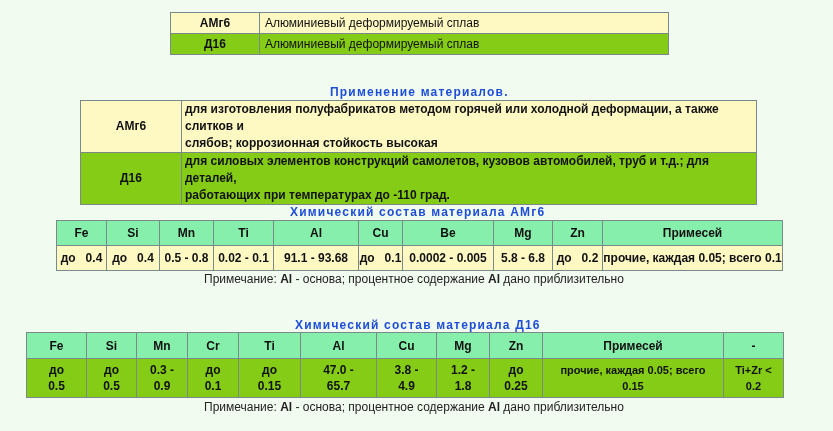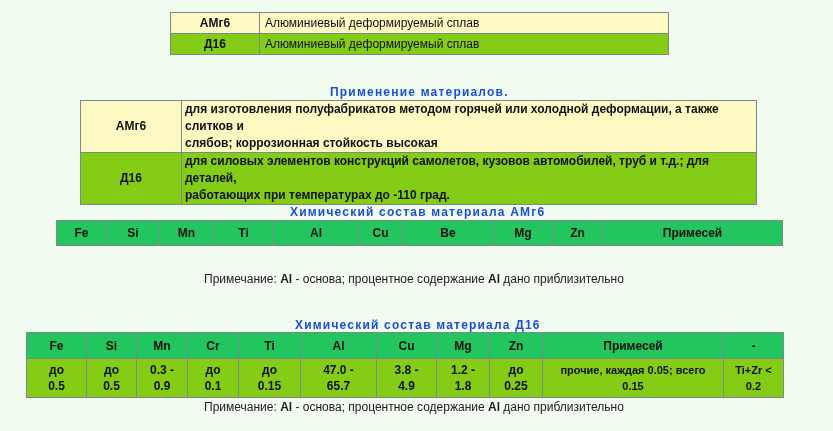--- a/index.html
+++ b/index.html
@@ -7,21 +7,21 @@
     width: 833px; height: 431px; overflow: hidden;
     background: #f2fbf0;
     font-family: "Liberation Sans", sans-serif;
     color: #111;
     position: relative;
   }
   table { border-collapse: collapse; position: absolute; }
   td { border: 1px solid #7a8a8a; padding: 0; }
   .blue { background: #fef9c3; padding-left: 28px; }
   .green { background: #84cc16; }
-  .hdrblue { background: #22c55e; }
+  .hdrblue { background: #86efac; }
 
   
   #t1 { left: 170px; top: 12px; width: 499px; font-size: 12px; }
   #t1 td { height: 20px; }
   #t1 td.k { width: 88px; text-align: center; font-weight: bold; }
   #t1 td.v { padding-left: 5px; }
 
   .title {
     position: absolute; font-weight: bold; font-size: 12px;
     letter-spacing: 1.2px; color: #1d4ed8; white-space: nowrap;
@@ -95,20 +95,32 @@
     <td style="width:52px">Si</td>
     <td style="width:53px">Mn</td>
     <td style="width:59px">Ti</td>
     <td style="width:84px">Al</td>
     <td style="width:43px">Cu</td>
     <td style="width:90px">Be</td>
     <td style="width:58px">Mg</td>
     <td style="width:49px">Zn</td>
     <td>Примесей</td>
   </tr>
+  <tr class="d blue">
+    <td style="white-space:pre">до   0.4</td>
+    <td style="white-space:pre">до   0.4</td>
+    <td>0.5 - 0.8</td>
+    <td>0.02 - 0.1</td>
+    <td>91.1 - 93.68</td>
+    <td style="white-space:pre">до   0.1</td>
+    <td>0.0002 - 0.005</td>
+    <td>5.8 - 6.8</td>
+    <td style="white-space:pre">до   0.2</td>
+    <td class="mix">прочие, каждая 0.05; всего 0.1</td>
+  </tr>
 </tbody>
   </table>
 
 <div class="note" style="left:204px; top:272px;"><span>Примечание: </span><b>Al</b><span> - основа; процентное содержание </span><b>Al</b><span> дано приблизительно</span></div>
 
 <div class="title" style="left:295px; top:318px;">Химический состав материала Д16</div>
 
 <table id="t4" class="chem">
   <tbody>
       <tr class="h hdrblue">

